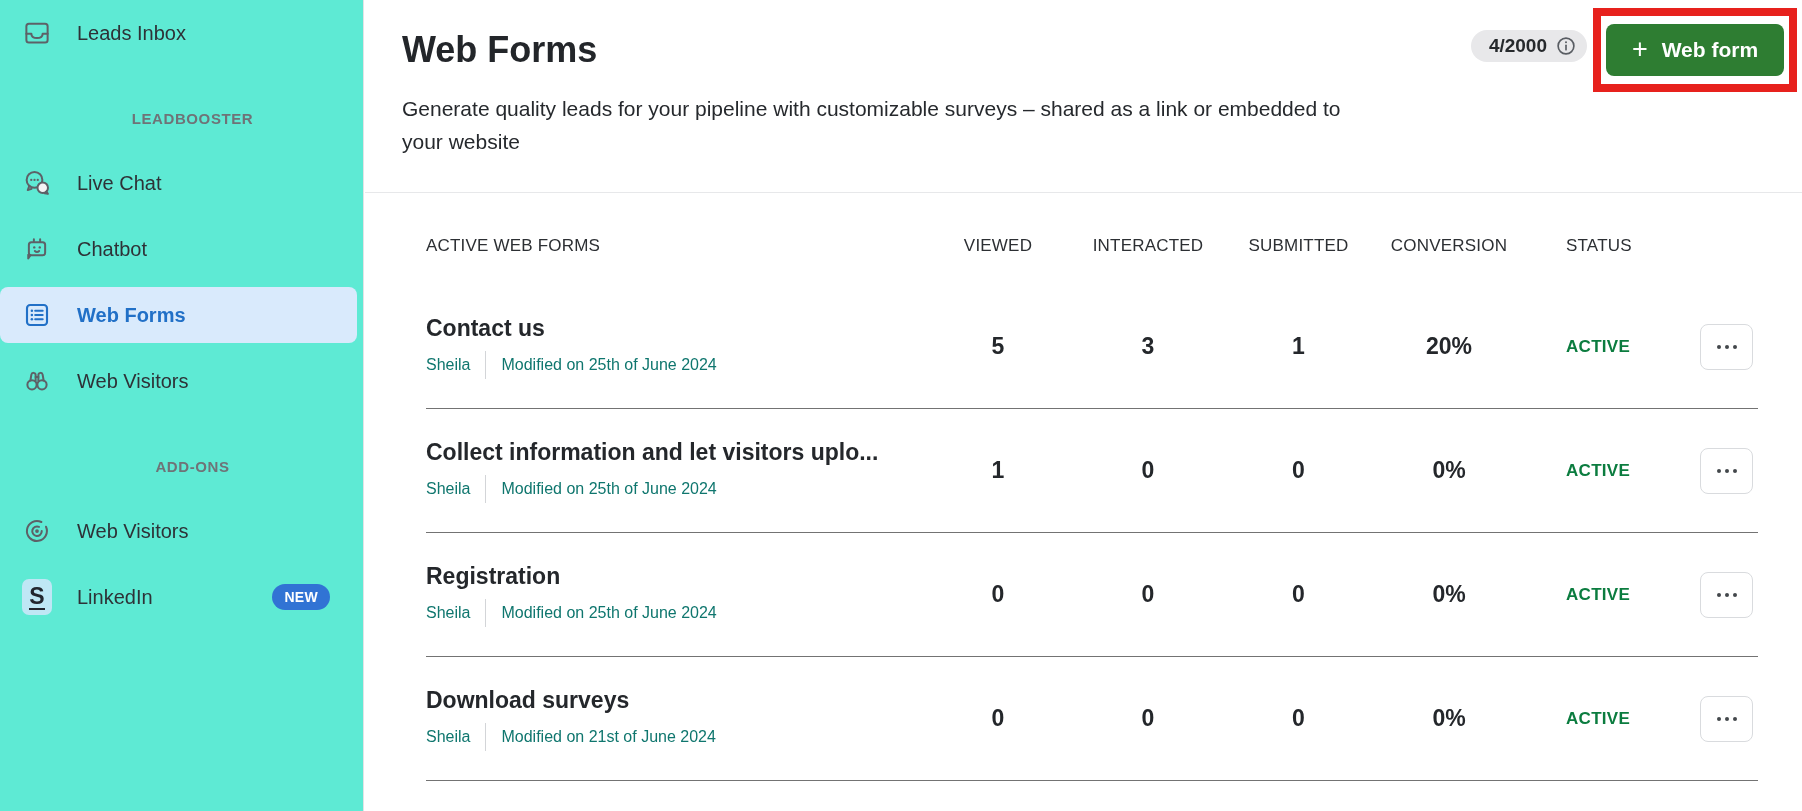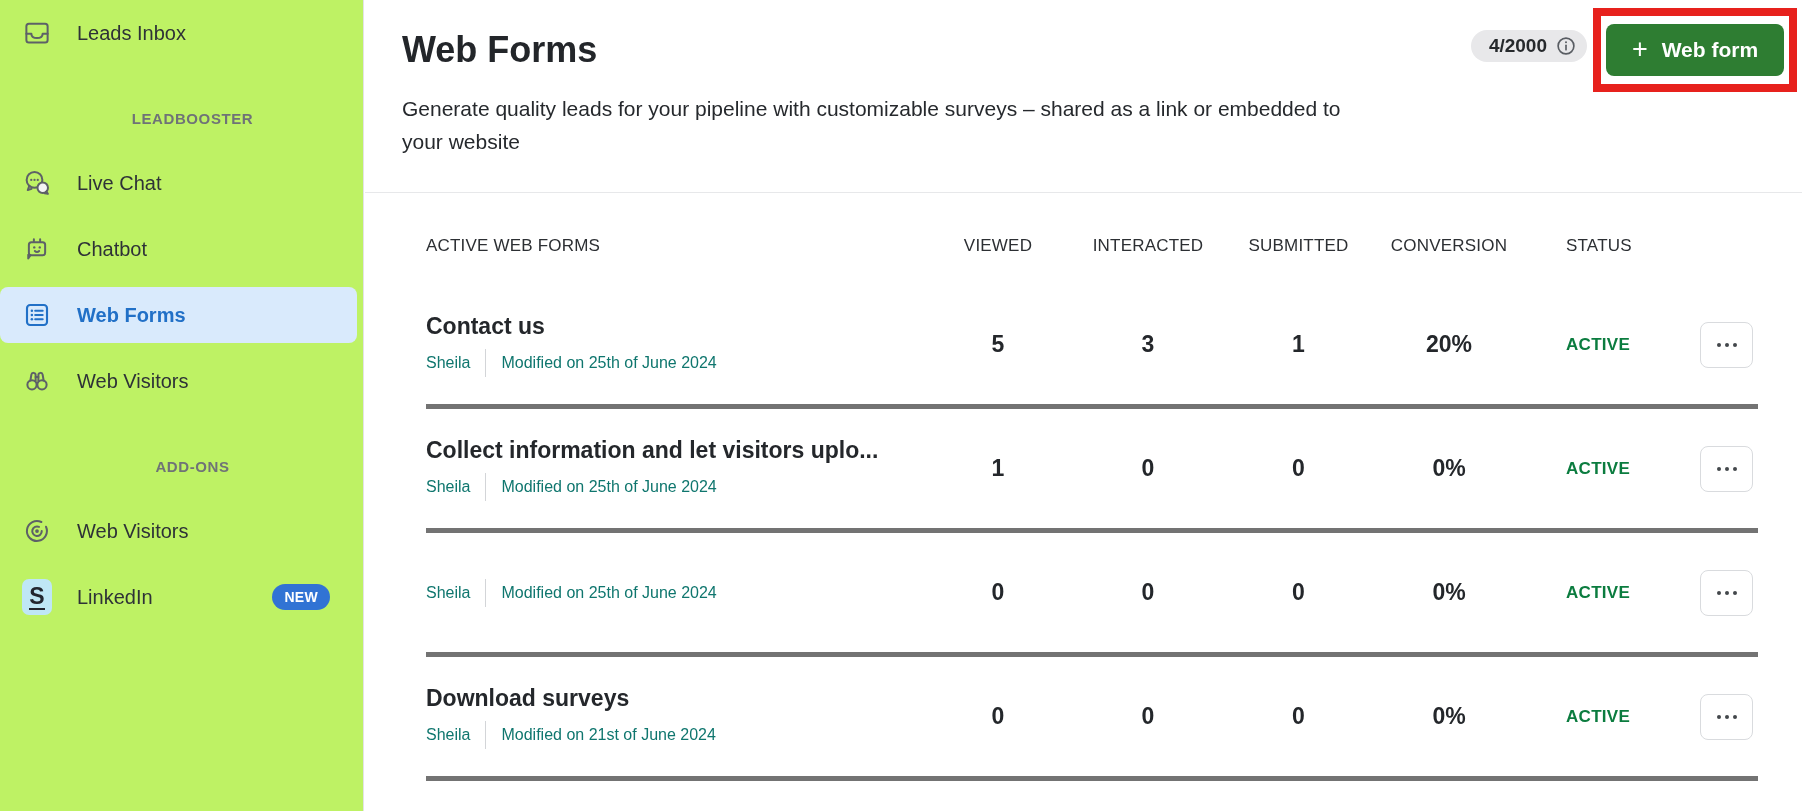--- a/index.html
+++ b/index.html
@@ -7,21 +7,21 @@
   body {
     font-family: "Liberation Sans", sans-serif;
     background: #ffffff;
     color: #24272b;
     position: relative;
   }
   
   .sidebar {
     position: absolute; left: 0; top: 0; bottom: 0;
     width: 364px;
-    background: #bef264;
+    background: #5eead4;
     border-right: 1px solid #e2e3e5;
   }
   .nav-item {
     display: flex; align-items: center;
     height: 56px; margin-bottom: 10px;
     padding-left: 22px;
     font-size: 20px; color: #2e3237;
     cursor: pointer;
   }
   .nav-item.first { margin-top: 5px; }
@@ -106,21 +106,21 @@
     display: grid;
     grid-template-columns: 1fr 150px 150px 151px 150px 176px 58px;
     align-items: center;
   }
   .thead { height: 92px; padding-top: 14px; }
   .th {
     font-size: 17px; font-weight: 400; color: #2c2f33; letter-spacing: .2px;
   }
   .th.num { text-align: center; }
   .th.status-col { padding-left: 42px; }
-  .data-row { height: 124px; border-bottom: 5px solid #737373; }
+  .data-row { height: 124px; border-bottom: 1px solid #737373; }
   .cell-name .row-title {
     font-size: 23px; font-weight: 700; color: #24272b;
     margin-bottom: 9px;
     white-space: nowrap; overflow: hidden; text-overflow: ellipsis; max-width: 480px;
   }
   .row-sub { display: flex; align-items: center; font-size: 16px; color: #0f766e; }
   .sub-divider { width: 1px; height: 28px; background: #d3d5d8; margin: 0 15px; }
   .cell-num { font-size: 23px; font-weight: 700; text-align: center; color: #24272b; }
   .cell-status { padding-left: 42px; }
   .status-active { font-size: 17px; font-weight: 700; letter-spacing: .3px; color: #0b7c3f; }
@@ -317,20 +317,21 @@
         <button class="more-btn">
             <i></i>
             <i></i>
             <i></i>
           </button>
       </div>
     </div>
 
     <div class="trow data-row">
       <div class="cell-name">
+        <div class="row-title">Registration</div>
         <div class="row-sub">
           <span>Sheila</span>
           <span class="sub-divider"></span>
           <span>Modified on 25th of June 2024</span>
         </div>
       </div>
       <div class="cell-num">0</div>
       <div class="cell-num">0</div>
       <div class="cell-num">0</div>
       <div class="cell-num">0%</div>

